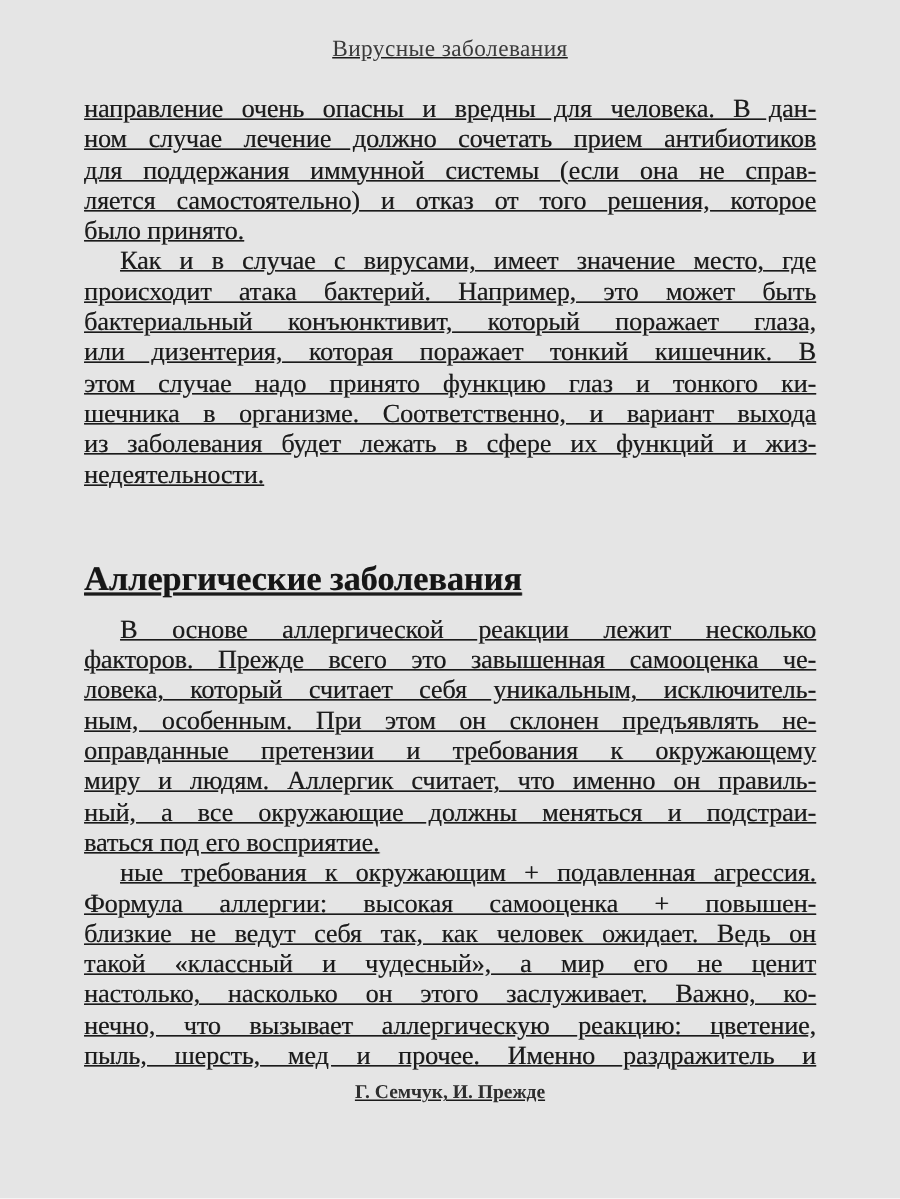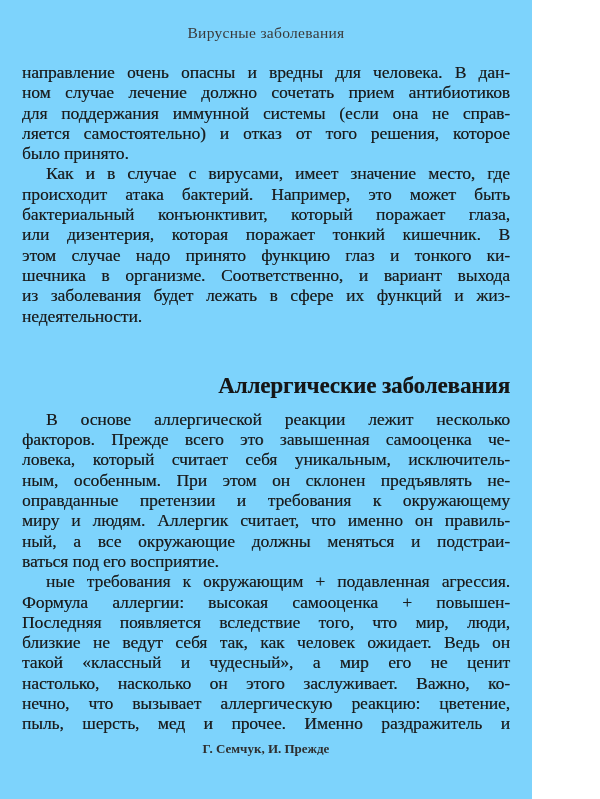--- a/index.html
+++ b/index.html
@@ -2,26 +2,27 @@
 <html><head>
 <meta charset="utf-8">
 <style>
   html, body {
     margin: 0;
     padding: 0;
     background: #ffffff;
   }
   .page {
     position: relative;
-    width: 532px;
+    width: 600px;
     height: 799px;
-    background: #7dd3fc;
+    background: #e5e5e5;
     overflow: hidden;
     font-family: "Liberation Serif", "DejaVu Serif", serif;
     color: #1b1b1b;
+    text-decoration: underline;
   }
   .running-header {
     padding-top: 23px;
     text-align: center;
     font-size: 15.5px;
     line-height: 19px;
     color: #3a3a3a;
     letter-spacing: 0.3px;
   }
   .page-body {
@@ -42,21 +43,21 @@
     white-space: normal;
   }
   .line.para-end {
     text-align-last: left;
   }
   .paragraph.indent .line:first-child {
     text-indent: 24px;
   }
   .section-heading {
     margin: 46px 0 9px 0;
-    text-align: right;
+    text-align: left;
     font-weight: bold;
     font-size: 23px;
     line-height: 28px;
     color: #161616;
     text-shadow: 0.3px 0 0 rgba(0,0,0,0.5);
   }
   .footer-author {
     margin-top: 7px;
     text-align: center;
     font-size: 13px;
@@ -105,21 +106,20 @@
         <div class="line">ловека, который считает себя уникальным, исключитель-</div>
         <div class="line">ным, особенным. При этом он склонен предъявлять не-</div>
         <div class="line">оправданные претензии и требования к окружающему</div>
         <div class="line">миру и людям. Аллергик считает, что именно он правиль-</div>
         <div class="line">ный, а все окружающие должны меняться и подстраи-</div>
         <div class="line para-end">ваться под его восприятие.</div>
       </div>
       <div class="paragraph indent">
         <div class="line">ные требования к окружающим + подавленная агрессия.</div>
         <div class="line">Формула аллергии: высокая самооценка + повышен-</div>
-        <div class="line">Последняя появляется вследствие того, что мир, люди,</div>
         <div class="line">близкие не ведут себя так, как человек ожидает. Ведь он</div>
         <div class="line">такой «классный и чудесный», а мир его не ценит</div>
         <div class="line">настолько, насколько он этого заслуживает. Важно, ко-</div>
         <div class="line">нечно, что вызывает аллергическую реакцию: цветение,</div>
         <div class="line">пыль, шерсть, мед и прочее. Именно раздражитель и</div>
       </div>
     </div>
 
   <div class="footer-author">Г. Семчук, И. Прежде</div>
 

